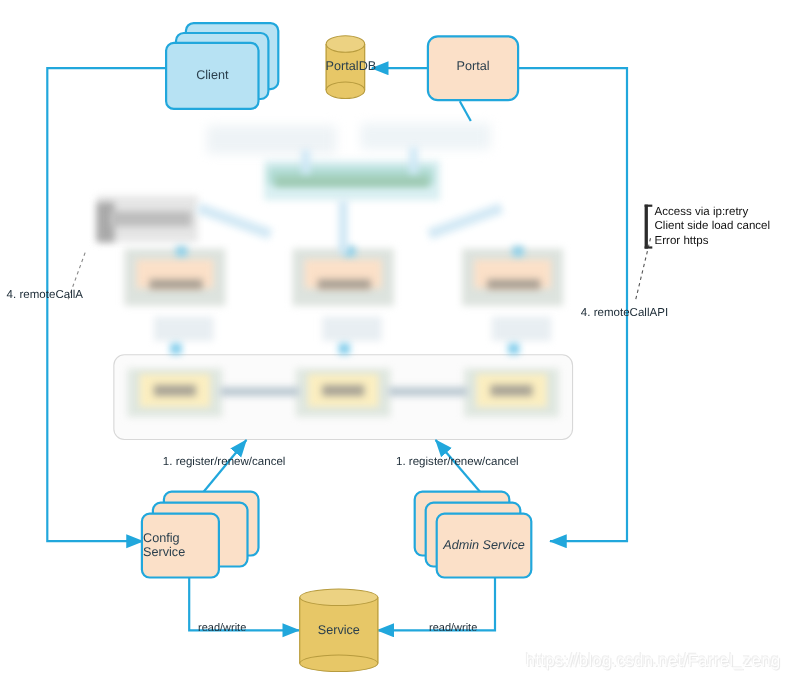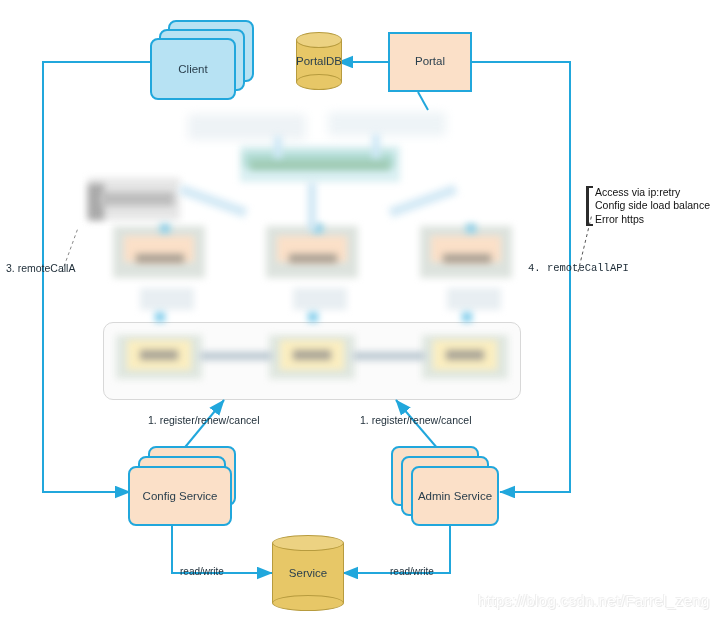--- a/index.html
+++ b/index.html
@@ -20,21 +20,21 @@
     overflow: hidden;
   }
 
   
   .node {
     position: absolute;
     box-sizing: border-box;
     display: flex;
     align-items: center;
     justify-content: center;
-    border-radius: 0;
+    border-radius: 10px;
     border: 2px solid #21a7dc;
     font-size: 11.5px;
     color: #2a3f4d;
     text-align: center;
     line-height: 1.2;
     z-index: 6;
   }
   .node.peach { background: #fbe0c8; }
 
   
@@ -266,69 +266,69 @@
   </svg>
 
   <div class="stack" style="left:150px; top:20px; width:104px; height:82px;">
     <div class="card blue" style="left:18px; top:0px; width:86px; height:62px;"></div>
     <div class="card blue" style="left:9px; top:9px; width:86px; height:62px;"></div>
     <div class="card blue front" style="left:0px; top:18px; width:86px; height:62px;">
       <span>Client</span>
     </div>
   </div>
 
-  <div class="cyl" style="left:296px; top:32px; width:46px; height:58px;">
+  <div class="cyl" style="left:296px; top:32px; width:36px; height:58px;">
     <div class="body"></div>
     <div class="bot"></div>
     <div class="top"></div>
     <div class="cap-label">PortalDB</div>
   </div>
 
   <div class="node peach" style="left:388px; top:32px; width:84px; height:60px;">
     <span>Portal</span>
   </div>
 
   <div class="stack" style="left:128px; top:446px; width:110px; height:82px;">
     <div class="card peach" style="left:20px; top:0px; width:88px; height:60px;"></div>
     <div class="card peach" style="left:10px; top:10px; width:88px; height:60px;"></div>
-    <div class="card peach front" style="left:0px; top:20px; width:104px; height:60px;">
+    <div class="card peach front" style="left:0px; top:20px; width:72px; height:60px;">
       <span>Config Service</span>
     </div>
   </div>
 
-  <div class="stack" style="left:391px; top:446px; width:112px; height:82px;">
+  <div class="stack" style="left:376px; top:446px; width:112px; height:82px;font-style:italic;">
     <div class="card peach" style="left:0px; top:0px; width:88px; height:60px;"></div>
     <div class="card peach" style="left:10px; top:10px; width:88px; height:60px;"></div>
     <div class="card peach front" style="left:20px; top:20px; width:88px; height:60px;">
       <span>Admin Service</span>
     </div>
   </div>
 
   <div class="cyl" style="left:272px; top:535px; width:72px; height:76px;">
     <div class="body"></div>
     <div class="bot"></div>
     <div class="top"></div>
     <div class="cap-label">Service</div>
   </div>
 
   <div class="lbl" style="left:148px; top:414px;">1. register/renew/cancel</div>
 
   <div class="lbl" style="left:360px; top:414px;">1. register/renew/cancel</div>
 
-  <div class="lbl" style="left:6px; top:262px;">3. remoteCallA</div>
-
-  <div class="lbl" style="left:528px; top:262px;font-family:Liberation Mono, monospace;">4. remoteCallAPI</div>
+  <div class="lbl" style="left:6px; top:262px;">4. remoteCallA</div>
+
+  <div class="lbl" style="left:528px; top:278px;">4. remoteCallAPI</div>
 
   <div class="lbl small" style="left:180px; top:566px;">read/write</div>
 
   <div class="lbl small" style="left:390px; top:566px;">read/write</div>
 
   <div class="annot" style="left:586px; top:186px;">
     <span class="arm t"></span>
     <span class="arm b"></span>
     <div>Access via ip:retry</div>
-    <div>Config side load balance</div>
+    <div>Client side load cancel</div>
     <div>Error https</div>
   </div>
 
   <div class="watermark" style="left:478px; top:592px;">https://blog.csdn.net/Farrel_zeng</div>
 
 </div>
 
 </body></html>

